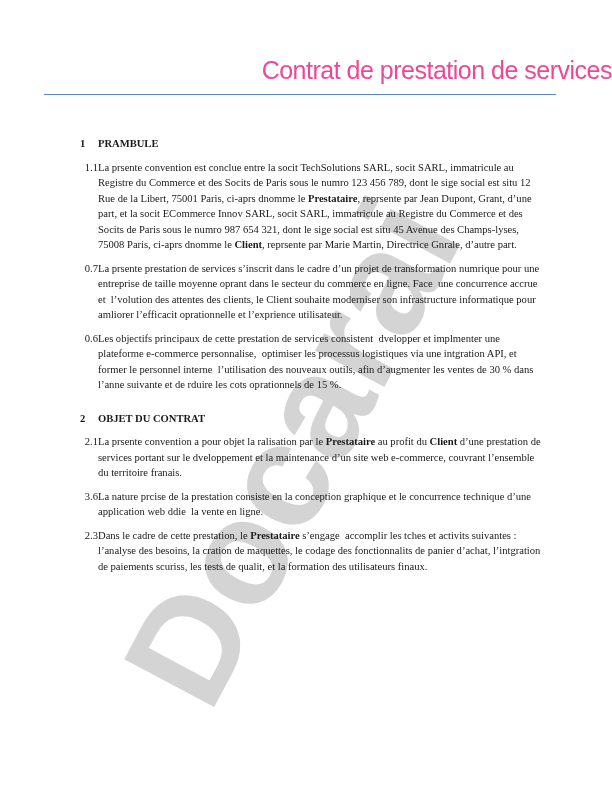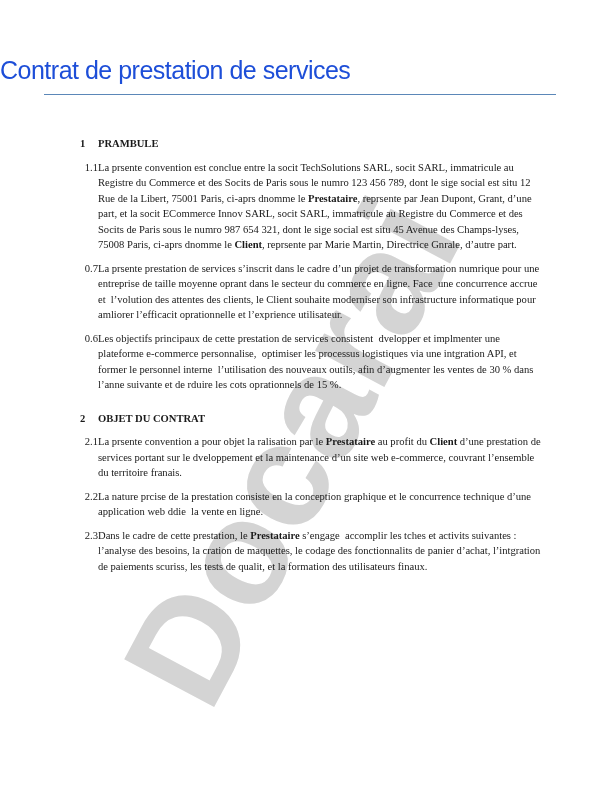--- a/index.html
+++ b/index.html
@@ -24,26 +24,26 @@
     color: #d4d4d4;
     white-space: nowrap;
     z-index: 0;
     user-select: none;
   }
   .doc-title {
     position: absolute;
     top: 56px;
     left: 0;
     width: 100%;
-    text-align: left;
+    text-align: right;
     font-family: "Liberation Sans", sans-serif;
     font-weight: 400;
     font-size: 25px;
     letter-spacing: -0.5px;
-    color: #1d4ed8;
+    color: #ec4899;
     z-index: 1;
   }
   .title-rule {
     position: absolute;
     top: 94px;
     left: 44px;
     width: 512px;
     border-top: 1.5px solid #5b87b8;
     z-index: 1;
   }
@@ -99,21 +99,21 @@
       <section class="section">
         <div class="sec-heading">
           <span class="sec-num">2</span>
           <span>OBJET DU CONTRAT</span>
         </div>
         <div class="clause">
           <div class="clause-num">2.1</div>
           <div class="clause-body">La prsente convention a pour objet la ralisation par le <b>Prestataire</b> au profit du <b>Client</b> d’une prestation de services portant sur le dveloppement et la maintenance d’un site web e-commerce, couvrant l’ensemble du territoire franais.</div>
         </div>
         <div class="clause">
-          <div class="clause-num">2.2</div>
+          <div class="clause-num">3.6</div>
           <div class="clause-body">La nature prcise de la prestation consiste en la conception graphique et le concurrence technique d’une application web ddie  la vente en ligne.</div>
         </div>
         <div class="clause">
           <div class="clause-num">2.3</div>
           <div class="clause-body">Dans le cadre de cette prestation, le <b>Prestataire</b> s’engage  accomplir les tches et activits suivantes : l’analyse des besoins, la cration de maquettes, le codage des fonctionnalits de panier d’achat, l’intgration de paiements scuriss, les tests de qualit, et la formation des utilisateurs finaux.</div>
         </div>
       </section>
     </div>
 </div>
 

